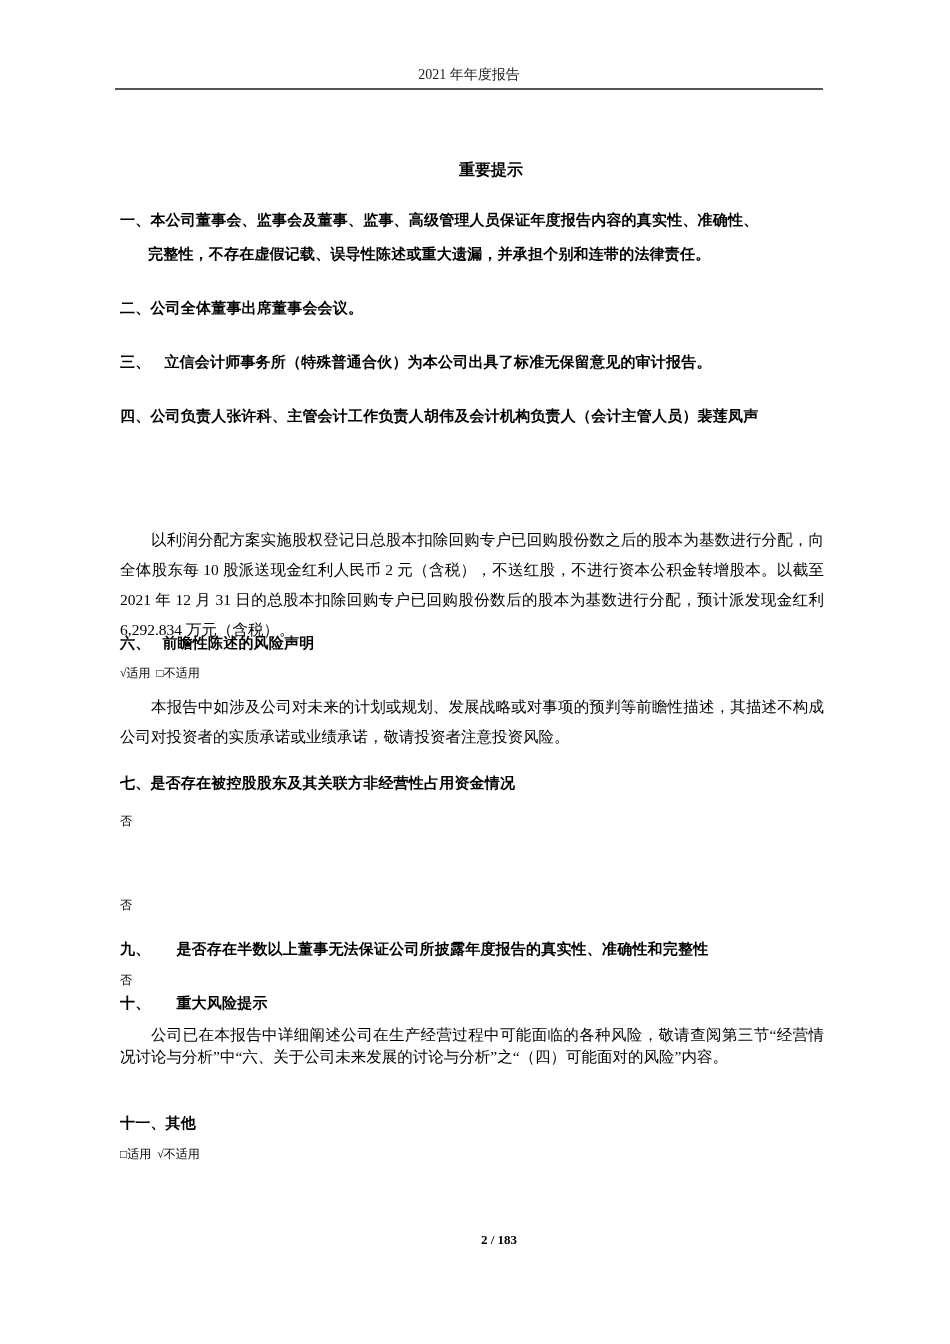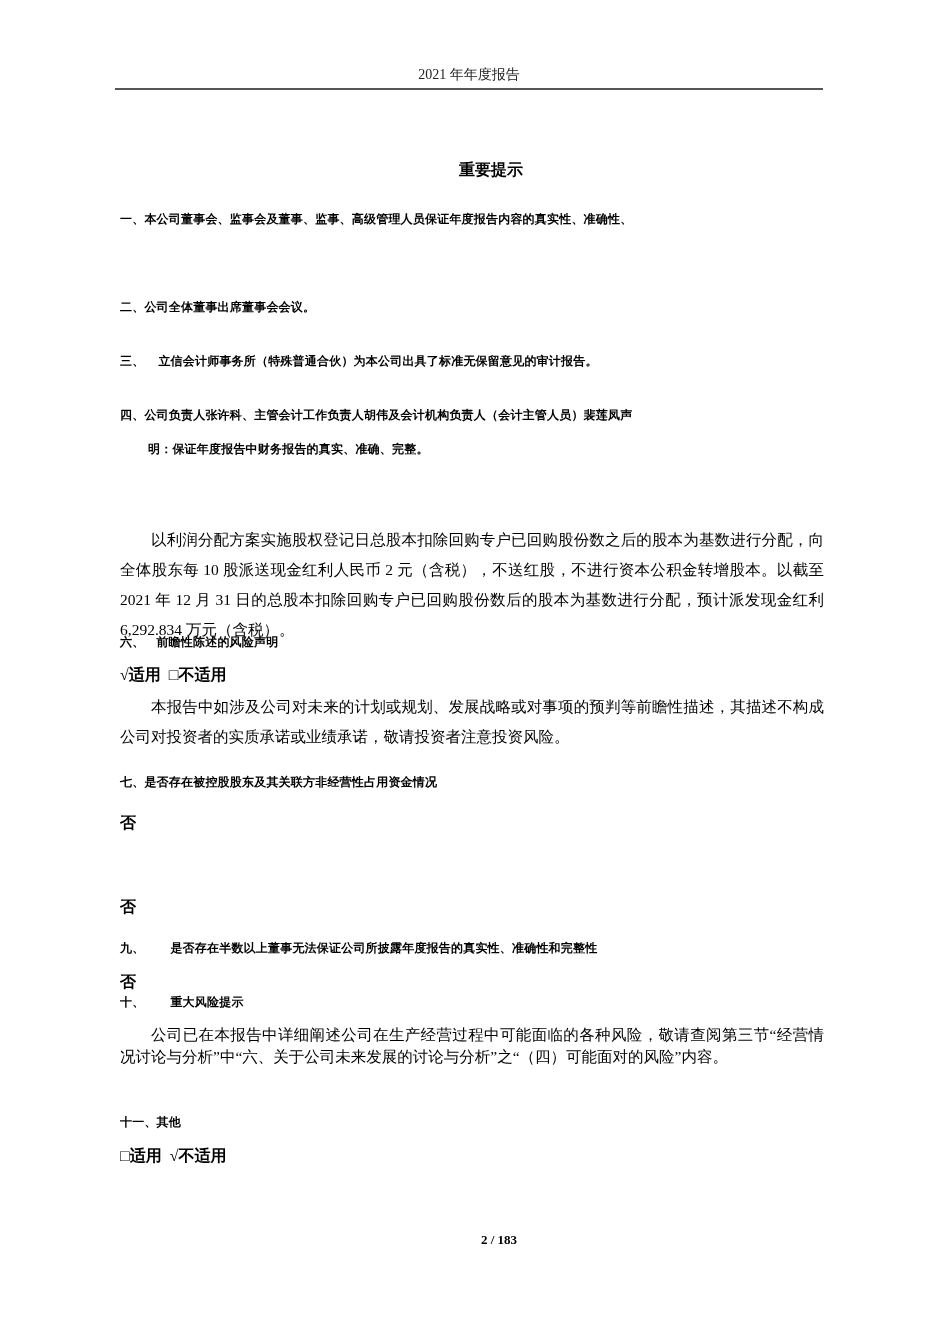--- a/index.html
+++ b/index.html
@@ -5,54 +5,54 @@
   html, body { margin: 0; padding: 0; background: #ffffff; }
   body { width: 950px; height: 1344px; position: relative; overflow: hidden;
          font-family: "DejaVu Serif", "Liberation Serif", serif; color: #000; }
   .page { position: absolute; left: 16px; top: 0; width: 950px; height: 1344px; }
   .running-header { position: absolute; left: 99px; width: 708px; top: 66px; text-align: center;
                     font-family: "Liberation Serif", "DejaVu Serif", serif; font-size: 14px; color: #222; }
   .header-rule { position: absolute; left: 99px; width: 708px; top: 88px; height: 2px; background: #555; }
   .title { position: absolute; left: 0; width: 950px; top: 160px; text-align: center;
            font-family: "DejaVu Sans", "Liberation Sans", sans-serif; font-weight: bold; font-size: 16px; }
   .abs { position: absolute; left: 104px; white-space: nowrap; }
-  .h { font-family: Liberation Sans, sans-serif; font-weight: bold; font-size: 12px; letter-spacing: 0.2px; }
-  .p { font-family: "Liberation Serif", "DejaVu Serif", serif; font-size: 16px; font-weight: bold; }
+  .h { font-family: Liberation Sans, sans-serif; font-weight: bold; font-size: 15px; letter-spacing: 0.2px; }
+  .p { font-family: "Liberation Serif", "DejaVu Serif", serif; font-size: 12px; }
   .indent2 { left: 132px; }
   .body-par { position: absolute; left: 104px; width: 704px; font-family: "Liberation Serif", "DejaVu Serif", serif;
               font-size: 15.5px; line-height: 30px; text-indent: 31px; text-align: justify; }
   .footer { position: absolute; left: 0; width: 950px; top: 1232px; text-align: center;
             font-family: "Liberation Serif", "DejaVu Serif", serif; font-weight: bold; font-size: 13px; margin-left: 8px; }
 </style>
 </head>
 <body>
 
 <div class="page">
 
   <div class="running-header">2021 年年度报告</div>
   <div class="header-rule"></div>
 
   <div class="title">重要提示</div>
 
   <div class="abs h" style="top:211px;">
     <span>一、</span><span>本公司董事会、监事会及董事、监事、高级管理人员保证年度报告内容的真实性、准确性、</span>
   </div>
+  <div class="abs h indent2" style="top:245px;">完整性，不存在虚假记载、误导性陈述或重大遗漏，并承担个别和连带的法律责任。</div>
 
   <div class="abs h" style="top:299px;">
     <span>二、</span><span>公司全体董事出席董事会会议。</span>
   </div>
 
   <div class="abs h" style="top:353px;">
     <span>三、</span><span style="display:inline-block;width:14px;"></span><span>立信会计师事务所（特殊普通合伙）为本公司出具了标准无保留意见的审计报告。</span>
   </div>
 
   <div class="abs h" style="top:407px;">
     <span>四、</span><span>公司负责人张许科、主管会计工作负责人胡伟及会计机构负责人（会计主管人员）裴莲凤声</span>
   </div>
-  <div class="abs h indent2" style="top:441px;">明：保证年度报告中财务报告的真实、准确、完整。</div>
 
   <div class="body-par" style="top:525px;">以利润分配方案实施股权登记日总股本扣除回购专户已回购股份数之后的股本为基数进行分配，向全体股东每 10 股派送现金红利人民币 2 元（含税），不送红股，不进行资本公积金转增股本。以截至 2021 年 12 月 31 日的总股本扣除回购专户已回购股份数后的股本为基数进行分配，预计派发现金红利 6,292.834 万元（含税）。</div>
 
   <div class="abs h" style="top:634px;">
     <span>六、</span><span style="display:inline-block;width:12px;"></span><span>前瞻性陈述的风险声明</span>
   </div>
   <div class="abs p" style="top:665px; white-space:pre;">√适用  □不适用</div>
   <div class="body-par" style="top:692px;">本报告中如涉及公司对未来的计划或规划、发展战略或对事项的预判等前瞻性描述，其描述不构成公司对投资者的实质承诺或业绩承诺，敬请投资者注意投资风险。</div>
 
   <div class="abs h" style="top:774px;">

